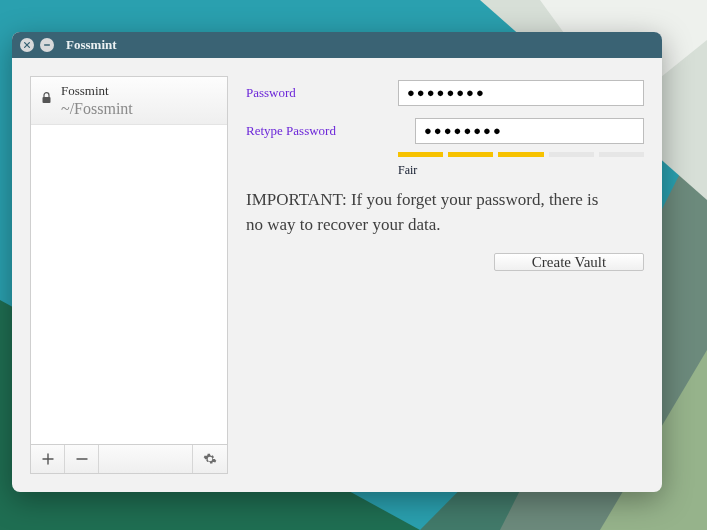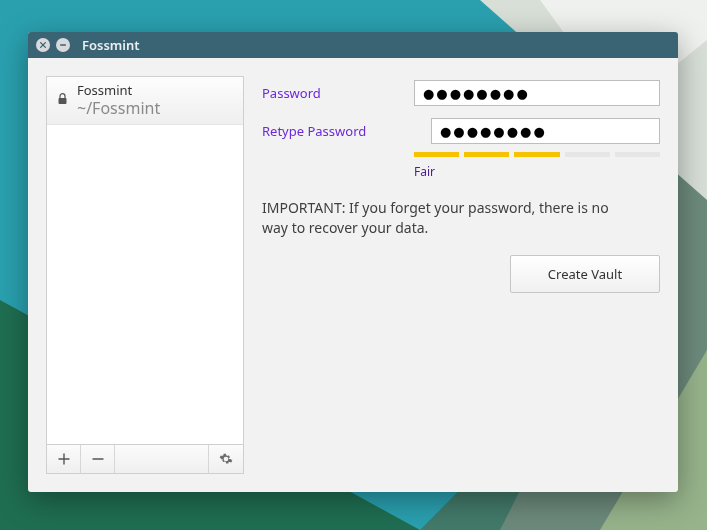--- a/index.html
+++ b/index.html
@@ -3,26 +3,27 @@
 <meta charset="utf-8">
 <style>
   * { box-sizing: border-box; margin: 0; padding: 0; }
   html, body { width: 707px; height: 530px; overflow: hidden; font-family: "Noto Sans", "DejaVu Sans", sans-serif; font-size: 13px; color: #333; }
   .desktop {
     width: 707px; height: 530px; position: relative;
     background: #2fa3b2;
   }
   .desktop svg.bg { position: absolute; inset: 0; width: 100%; height: 100%; }
   .window {
-    position: absolute; left: 28px; top: 32px; width: 650px; height: 460px;
+    position: absolute; left: 12px; top: 32px; width: 650px; height: 460px;
     background: #f2f2f2;
-    border-radius: 3px;
+    border-radius: 8px;
     box-shadow: 0 8px 30px rgba(0,0,0,0.35);
     display: flex; flex-direction: column;
     overflow: hidden;
+    font-family: Liberation Serif, serif;
   }
   .titlebar {
     height: 26px; background: #3a6374; color: #eaf0f2;
     display: flex; align-items: center; gap: 6px; padding: 0 8px;
     font-weight: 600; font-size: 13px;
   }
   .tb-btn {
     width: 14px; height: 14px; border-radius: 50%; background: #d9dadb;
     display: flex; align-items: center; justify-content: center;
     color: #3a6374; font-size: 10px; line-height: 1;
@@ -71,31 +72,31 @@
     font-family: inherit;
   }
   .strength-wrap { margin-left: 152px; }
   .strength {
     display: flex; gap: 5px; margin-bottom: 6px;
   }
   .strength .seg {
     height: 5px; flex: 1; background: #e6e6e6;
   }
   .strength .seg.on { background: #f7c200; }
-  .strength-label { color: #4c1d95; font-size: 12px; margin-bottom: 18px; }
+  .strength-label { color: #0f172a; font-size: 12px; margin-bottom: 10px; }
   .warning {
-    color: #3f3f3f; font-size: 14px; line-height: 1.45; margin-bottom: 16px;
+    color: #3f3f3f; font-size: 17px; line-height: 1.45; margin-bottom: 16px;
     max-width: 370px;
   }
   .actions { display: flex; justify-content: flex-end; }
   .btn {
-    min-width: 150px; height: 38px; padding: 0 31px;
+    min-width: 150px; height: 18px; padding: 0 31px;
     background: linear-gradient(#ffffff, #f0f0f0);
     border: 1px solid #c6c6c6; border-radius: 2px;
-    font-size: 13px; color: #333; display: flex; align-items: center; justify-content: center;
+    font-size: 15px; color: #333; display: flex; align-items: center; justify-content: center;
   }
 </style>
 </head>
 <body>
 
 <div class="desktop">
   <svg class="bg" viewBox="0 0 707 530" preserveAspectRatio="none">
     <rect width="707" height="530" fill="#2aa0af"></rect>
     <polygon points="0,300 0,530 420,530" fill="#1f6e52"></polygon>
     <polygon points="420,530 707,530 707,240" fill="#427a6a"></polygon>

